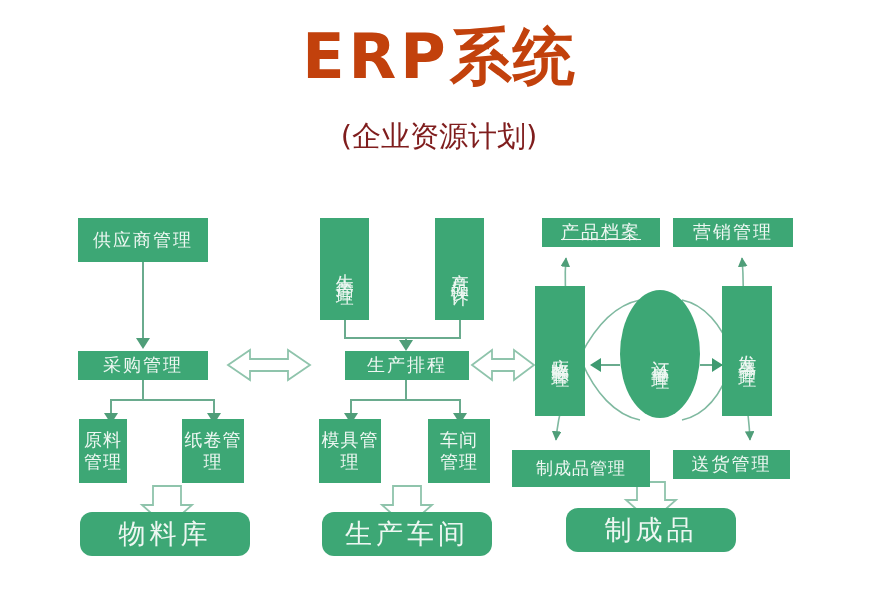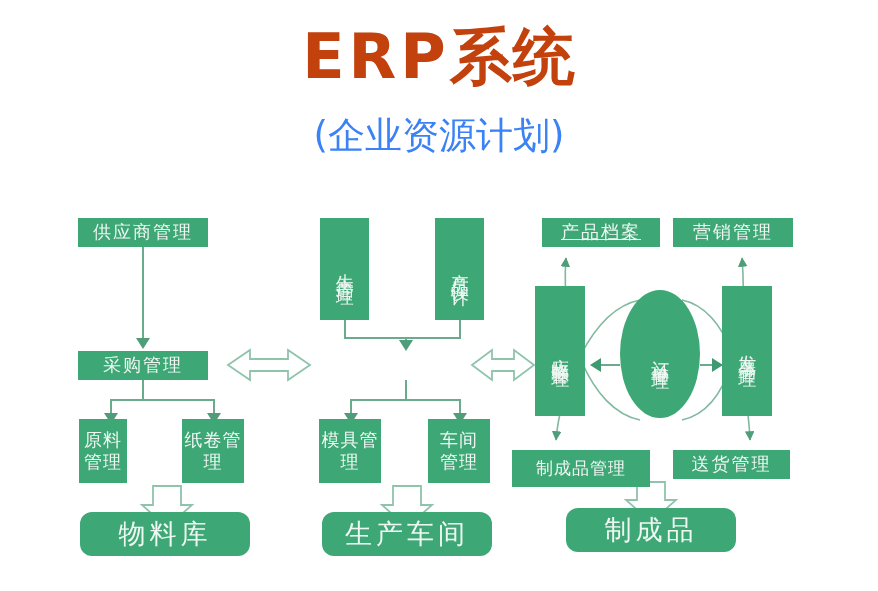--- a/index.html
+++ b/index.html
@@ -16,22 +16,22 @@
     font-size:62px;line-height:70px;
     font-weight:bold;
     color:#c2410c;
     letter-spacing:1px;
     white-space:nowrap;
   }
   .title .latin{letter-spacing:4px;}
   .subtitle{
     position:absolute;left:0;right:0;top:118px;
     text-align:center;
-    font-size:37px;line-height:36px;
-    color:#3b82f6;
+    font-size:29px;line-height:36px;
+    color:#7f1d1d;
     white-space:nowrap;
   }
 
   
   .box{
     position:absolute;
     background:#3da775;
     color:#eef7f2;
     display:flex;align-items:center;justify-content:center;
     text-align:center;
@@ -144,34 +144,35 @@
   <div class="ln v" style="left:350px;top:399px;height:16px;"></div>
   <div class="ahead down" style="left:344px;top:413px;"></div>
   <div class="ln v" style="left:459px;top:399px;height:16px;"></div>
   <div class="ahead down" style="left:453px;top:413px;"></div>
 
   <div class="ln h" style="left:596px;top:364px;width:24px;"></div>
   <div class="ahead left" style="left:590px;top:358px;"></div>
   <div class="ln h" style="left:700px;top:364px;width:22px;"></div>
   <div class="ahead right" style="left:712px;top:358px;"></div>
 
-  <div class="box h" style="left:78px;top:218px;width:130px;height:29px;">供应商管理</div>
+  <div class="box h" style="left:78px;top:218px;width:130px;height:44px;">供应商管理</div>
 
   <div class="box h" style="left:78px;top:351px;width:130px;height:29px;">采购管理</div>
 
   <div class="box two-line" style="left:79px;top:419px;width:48px;height:64px;padding:16px 2px;">原料管理</div>
 
   <div class="box two-line" style="left:182px;top:419px;width:62px;height:64px;padding:0 2px;">纸卷管理</div>
 
   <div class="box rounded" style="left:80px;top:512px;width:170px;height:44px;">物料库</div>
 
   <div class="box vert" style="left:320px;top:218px;width:49px;height:102px;">生产管理</div>
 
   <div class="box vert" style="left:435px;top:218px;width:49px;height:102px;">产品设计</div>
 
+  <div class="box h" style="left:345px;top:351px;width:124px;height:29px;">生产排程</div>
 
   <div class="box two-line" style="left:319px;top:419px;width:62px;height:64px;padding:8px 2px;">模具管理</div>
 
   <div class="box two-line" style="left:428px;top:419px;width:62px;height:64px;padding:0 10px;">车间管理</div>
 
   <div class="box rounded" style="left:322px;top:512px;width:170px;height:44px;">生产车间</div>
 
   <div class="box h" style="left:542px;top:218px;width:118px;height:29px;text-decoration:underline;">产品档案</div>
 
   <div class="box h" style="left:673px;top:218px;width:120px;height:29px;">营销管理</div>

